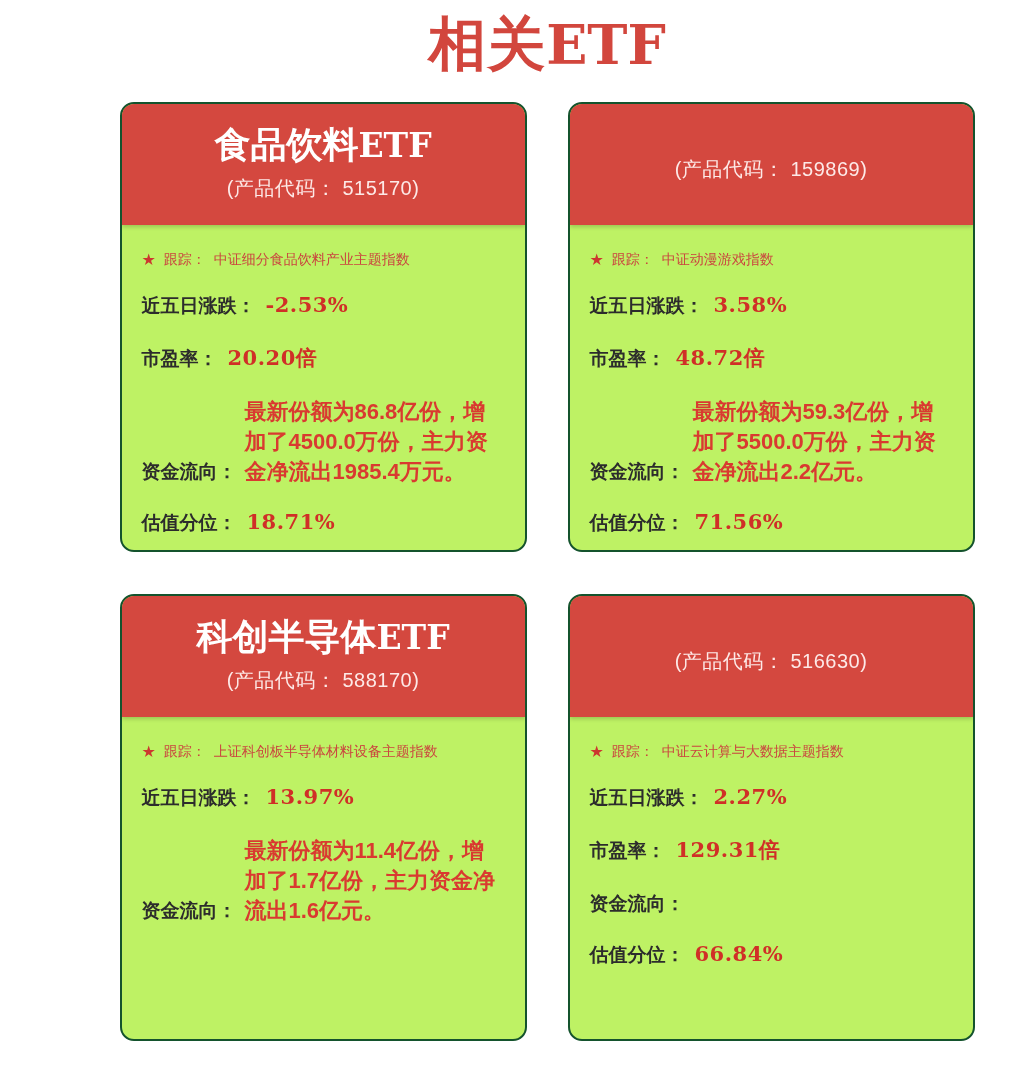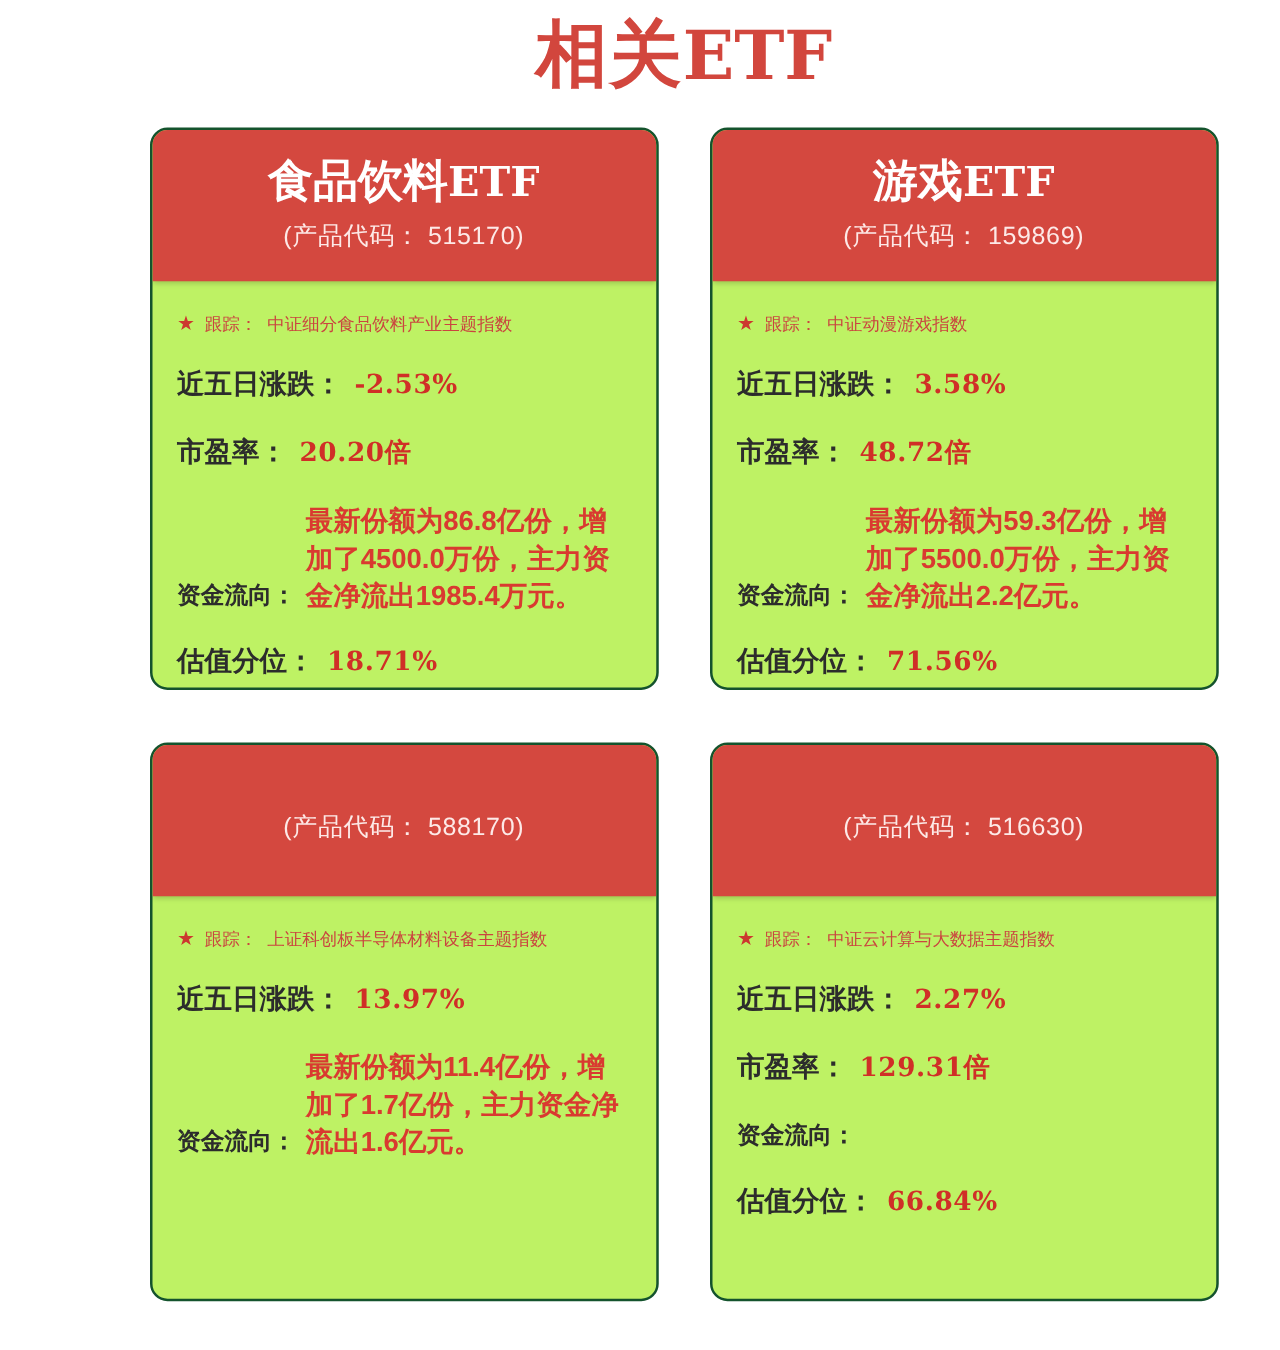--- a/index.html
+++ b/index.html
@@ -47,21 +47,21 @@
   .card-header .name .suffix { font-family: "DejaVu Serif", "Liberation Serif", serif; font-size: 33px; font-weight: 700; }
   .card-header .code { margin-top: 11px; font-size: 20px; color: #fde9e7; letter-spacing: 0.5px; }
 
   .card-body { padding: 26px 20px 18px 20px; }
 
   .track-row { display: flex; align-items: center; font-size: 14px; color: #ca453f; margin-bottom: 23px; }
   .track-row .star { color: #cc372f; font-size: 16px; margin-right: 8px; line-height: 1; }
   .track-row .track-label { margin-right: 8px; }
 
   .kv-row { display: flex; align-items: baseline; margin-bottom: 25px; }
-  .kv-row .k { font-size: 22px; font-weight: 700; color: #2c2c2c; flex-shrink: 0; }
+  .kv-row .k { font-size: 19px; font-weight: 700; color: #2c2c2c; flex-shrink: 0; }
   .kv-row .v {
     font-family: "DejaVu Serif", "Liberation Serif", serif;
     font-size: 21px; font-weight: 700; color: #d02f27; margin-left: 10px; letter-spacing: 0.5px;
   }
 
   .flow-row { display: flex; align-items: flex-end; margin-bottom: 22px; }
   .flow-row .k { font-size: 19px; font-weight: 700; color: #2c2c2c; flex-shrink: 0; line-height: 30px; }
   .flow-row .v {
     font-size: 22px; font-weight: 900; color: #d93a30;
     line-height: 30px; margin-left: 8px; flex: 1;
@@ -103,21 +103,20 @@
         </div>
         <div class="kv-row">
           <span class="k">估值分位：</span>
           <span class="v">18.71%</span>
         </div>
       </div>
     </div>
 
     <div class="card">
       <div class="card-header">
-        <div class="name"><span class="cn">游戏</span><span class="suffix">ETF</span></div>
         <div class="code">(产品代码： 159869)</div>
       </div>
       <div class="card-body">
         <div class="track-row">
           <span class="star">★</span>
           <span class="track-label">跟踪：</span>
           <span class="track-value">中证动漫游戏指数</span>
         </div>
         <div class="kv-row">
           <span class="k">近五日涨跌：</span>
@@ -133,20 +132,21 @@
         </div>
         <div class="kv-row">
           <span class="k">估值分位：</span>
           <span class="v">71.56%</span>
         </div>
       </div>
     </div>
 
     <div class="card">
       <div class="card-header">
+        <div class="name"><span class="cn">科创半导体</span><span class="suffix">ETF</span></div>
         <div class="code">(产品代码： 588170)</div>
       </div>
       <div class="card-body">
         <div class="track-row">
           <span class="star">★</span>
           <span class="track-label">跟踪：</span>
           <span class="track-value">上证科创板半导体材料设备主题指数</span>
         </div>
         <div class="kv-row">
           <span class="k">近五日涨跌：</span>

